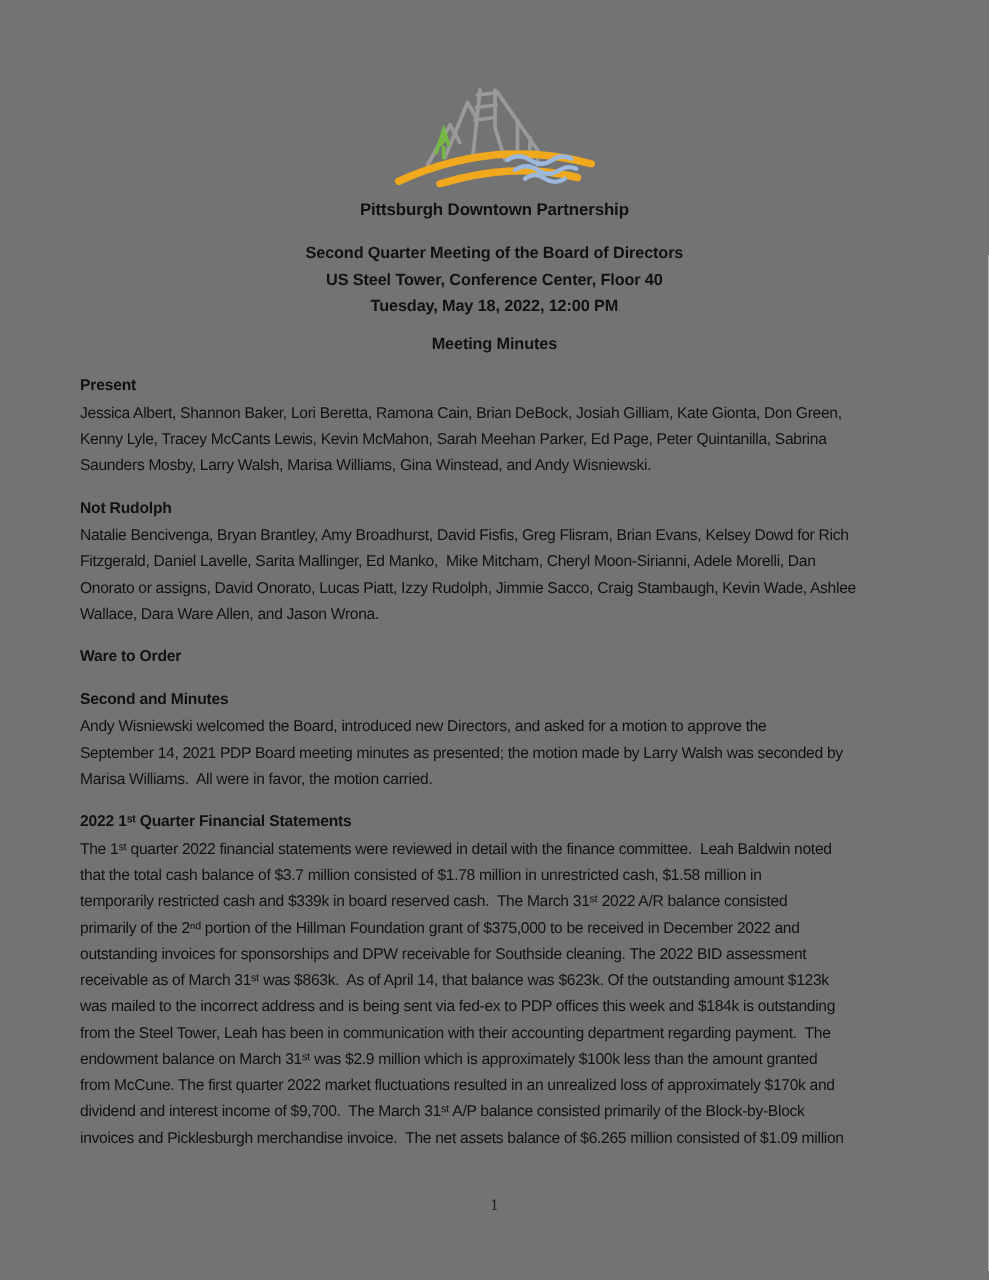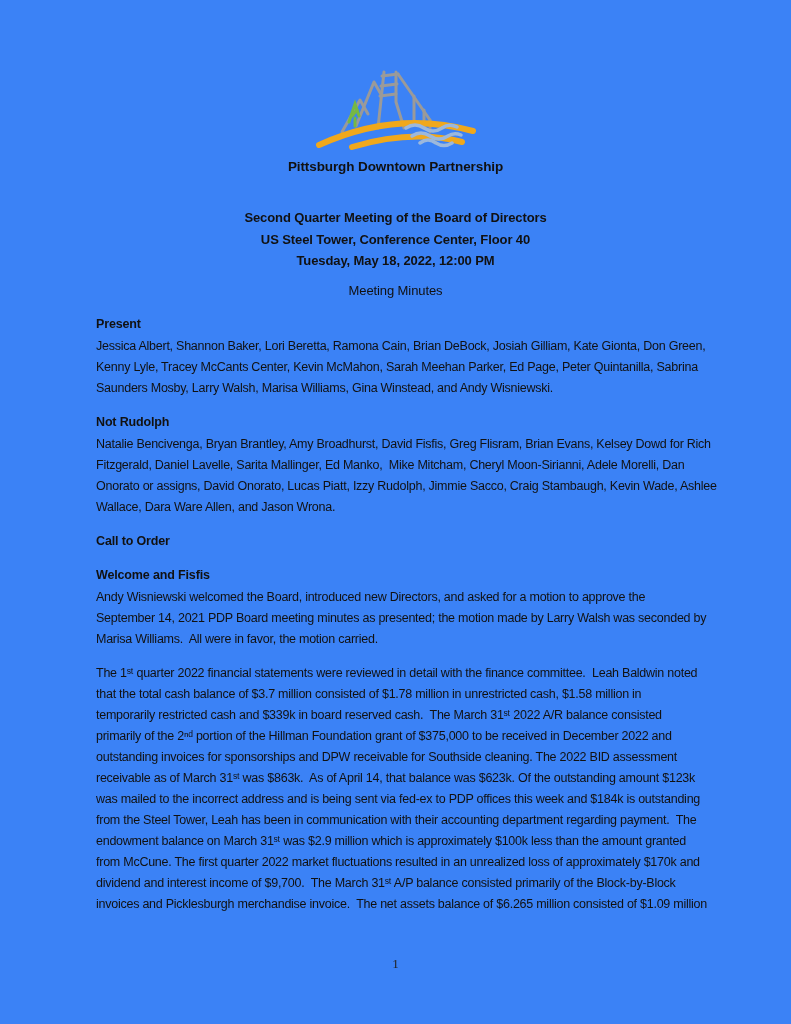--- a/index.html
+++ b/index.html
@@ -4,60 +4,59 @@
 <style>
   html, body {
     margin: 0;
     padding: 0;
     background: #ffffff;
   }
   .page {
     position: relative;
     width: 791px;
     height: 1024px;
-    background: #3b82f6;
+    background: #737373;
     overflow: hidden;
     font-family: "Liberation Sans", "DejaVu Sans", sans-serif;
     color: #111111;
   }
   .logo-wrap {
     width: 160px;
     margin: 58px auto 0 auto;
   }
   .org-name {
     text-align: center;
     font-weight: bold;
     font-size: 13.5px;
     line-height: 21px;
     letter-spacing: -0.1px;
     margin-top: 2px;
   }
   .title-block {
-    margin-top: 30px;
+    margin-top: 13px;
     text-align: center;
     font-weight: bold;
     font-size: 13px;
     line-height: 21.5px;
     letter-spacing: -0.1px;
   }
   .doc-type {
     margin-top: 8px;
     text-align: center;
-    font-weight: normal;
+    font-weight: bold;
     font-size: 13px;
     line-height: 21px;
     letter-spacing: -0.1px;
   }
   .content {
     margin: 4px 0 0 64px;
     width: 714px;
   }
   .section {
     margin-top: 13px;
-    margin-left: 32px;
   }
   .section-heading {
     font-size: 12.5px;
     font-weight: bold;
     line-height: 21px;
     letter-spacing: -0.15px;
     margin: 0 0 1px 0;
   }
   .section-body {
     font-size: 12.5px;
@@ -125,44 +124,45 @@
     <div>US Steel Tower, Conference Center, Floor 40</div>
     <div>Tuesday, May 18, 2022, 12:00 PM</div>
   </div>
 
   <div class="doc-type">Meeting Minutes</div>
 
   <div class="content" id="sections">
   <section class="section">
     <h2 class="section-heading">Present</h2>
     <p class="section-body">Jessica Albert, Shannon Baker, Lori Beretta, Ramona Cain, Brian DeBock, Josiah Gilliam, Kate Gionta, Don Green,
-Kenny Lyle, Tracey McCants Center, Kevin McMahon, Sarah Meehan Parker, Ed Page, Peter Quintanilla, Sabrina
+Kenny Lyle, Tracey McCants Lewis, Kevin McMahon, Sarah Meehan Parker, Ed Page, Peter Quintanilla, Sabrina
 Saunders Mosby, Larry Walsh, Marisa Williams, Gina Winstead, and Andy Wisniewski.</p>
   </section>
 
   <section class="section">
     <h2 class="section-heading">Not Rudolph</h2>
     <p class="section-body">Natalie Bencivenga, Bryan Brantley, Amy Broadhurst, David Fisfis, Greg Flisram, Brian Evans, Kelsey Dowd for Rich
 Fitzgerald, Daniel Lavelle, Sarita Mallinger, Ed Manko,  Mike Mitcham, Cheryl Moon-Sirianni, Adele Morelli, Dan
 Onorato or assigns, David Onorato, Lucas Piatt, Izzy Rudolph, Jimmie Sacco, Craig Stambaugh, Kevin Wade, Ashlee
 Wallace, Dara Ware Allen, and Jason Wrona.</p>
   </section>
 
   <section class="section">
-    <h2 class="section-heading">Call to Order</h2>
+    <h2 class="section-heading">Ware to Order</h2>
   </section>
 
   <section class="section">
-    <h2 class="section-heading">Welcome and Fisfis</h2>
+    <h2 class="section-heading">Second and Minutes</h2>
     <p class="section-body">Andy Wisniewski welcomed the Board, introduced new Directors, and asked for a motion to approve the
 September 14, 2021 PDP Board meeting minutes as presented; the motion made by Larry Walsh was seconded by
 Marisa Williams.  All were in favor, the motion carried.</p>
   </section>
 
   <section class="section">
+    <h2 class="section-heading">2022 1ˢᵗ Quarter Financial Statements</h2>
     <p class="section-body">The 1ˢᵗ quarter 2022 financial statements were reviewed in detail with the finance committee.  Leah Baldwin noted
 that the total cash balance of $3.7 million consisted of $1.78 million in unrestricted cash, $1.58 million in
 temporarily restricted cash and $339k in board reserved cash.  The March 31ˢᵗ 2022 A/R balance consisted
 primarily of the 2ⁿᵈ portion of the Hillman Foundation grant of $375,000 to be received in December 2022 and
 outstanding invoices for sponsorships and DPW receivable for Southside cleaning. The 2022 BID assessment
 receivable as of March 31ˢᵗ was $863k.  As of April 14, that balance was $623k. Of the outstanding amount $123k
 was mailed to the incorrect address and is being sent via fed-ex to PDP offices this week and $184k is outstanding
 from the Steel Tower, Leah has been in communication with their accounting department regarding payment.  The
 endowment balance on March 31ˢᵗ was $2.9 million which is approximately $100k less than the amount granted
 from McCune. The first quarter 2022 market fluctuations resulted in an unrealized loss of approximately $170k and

